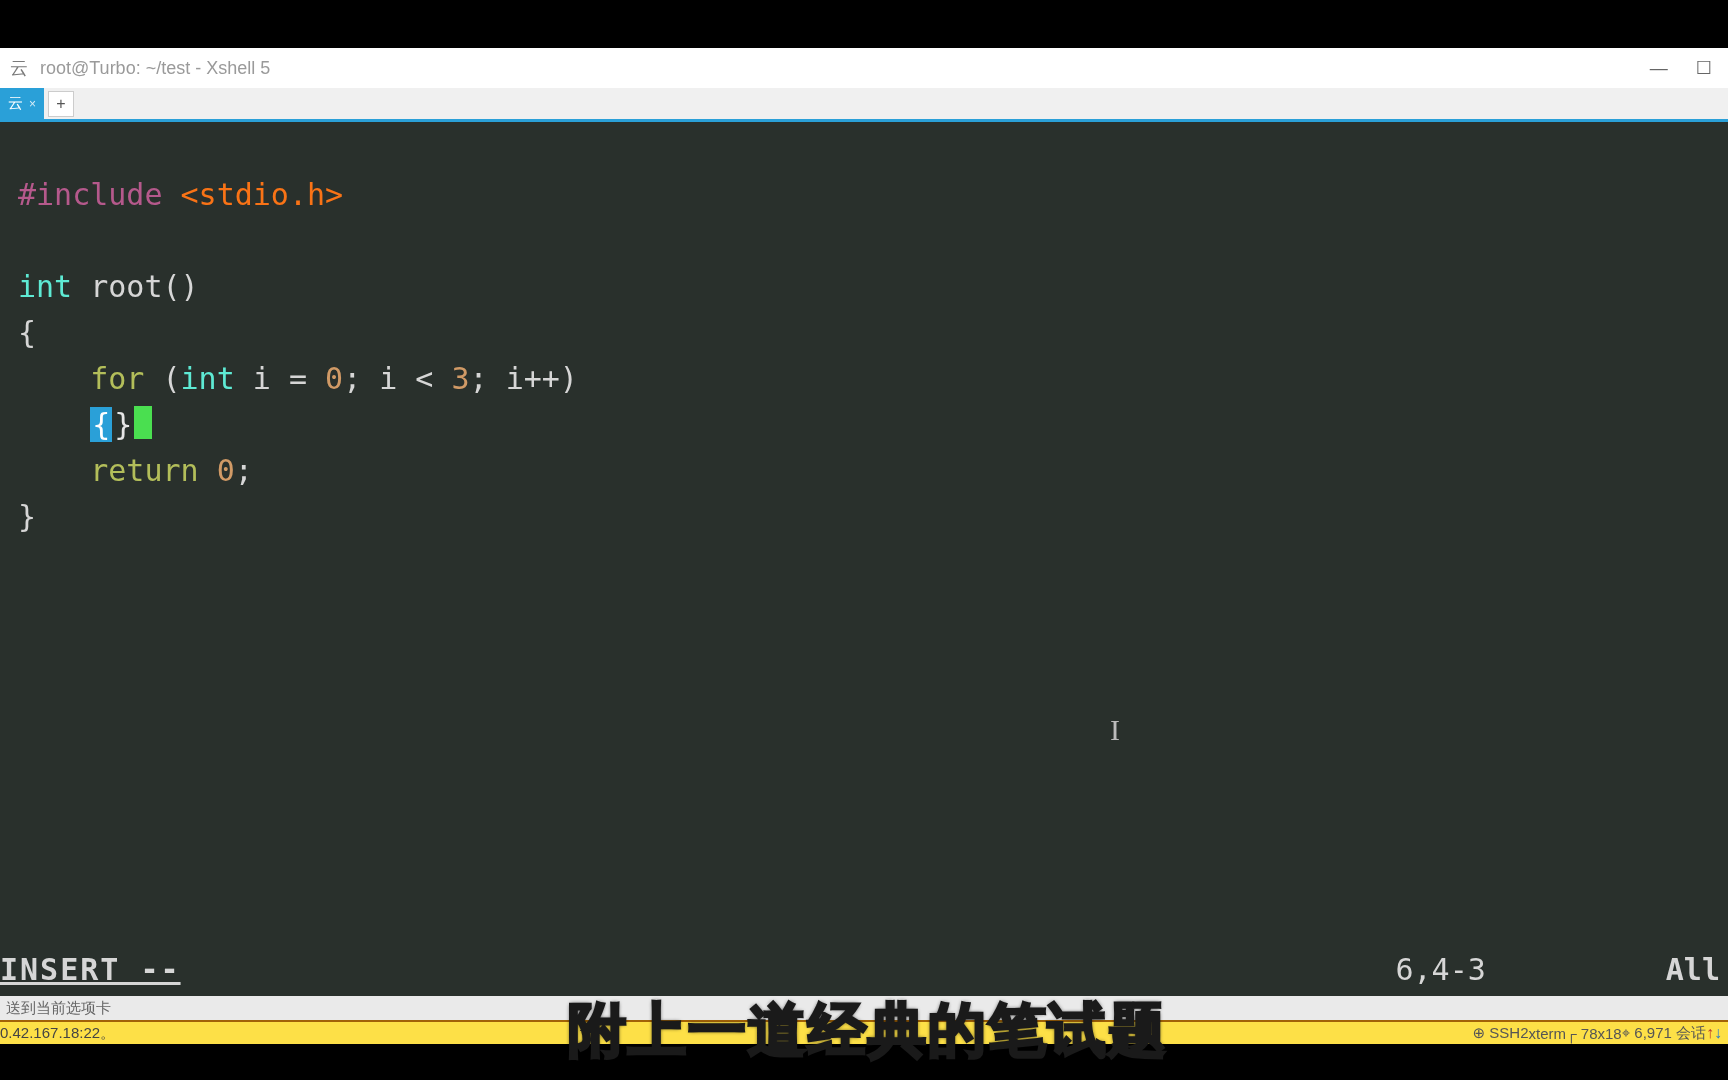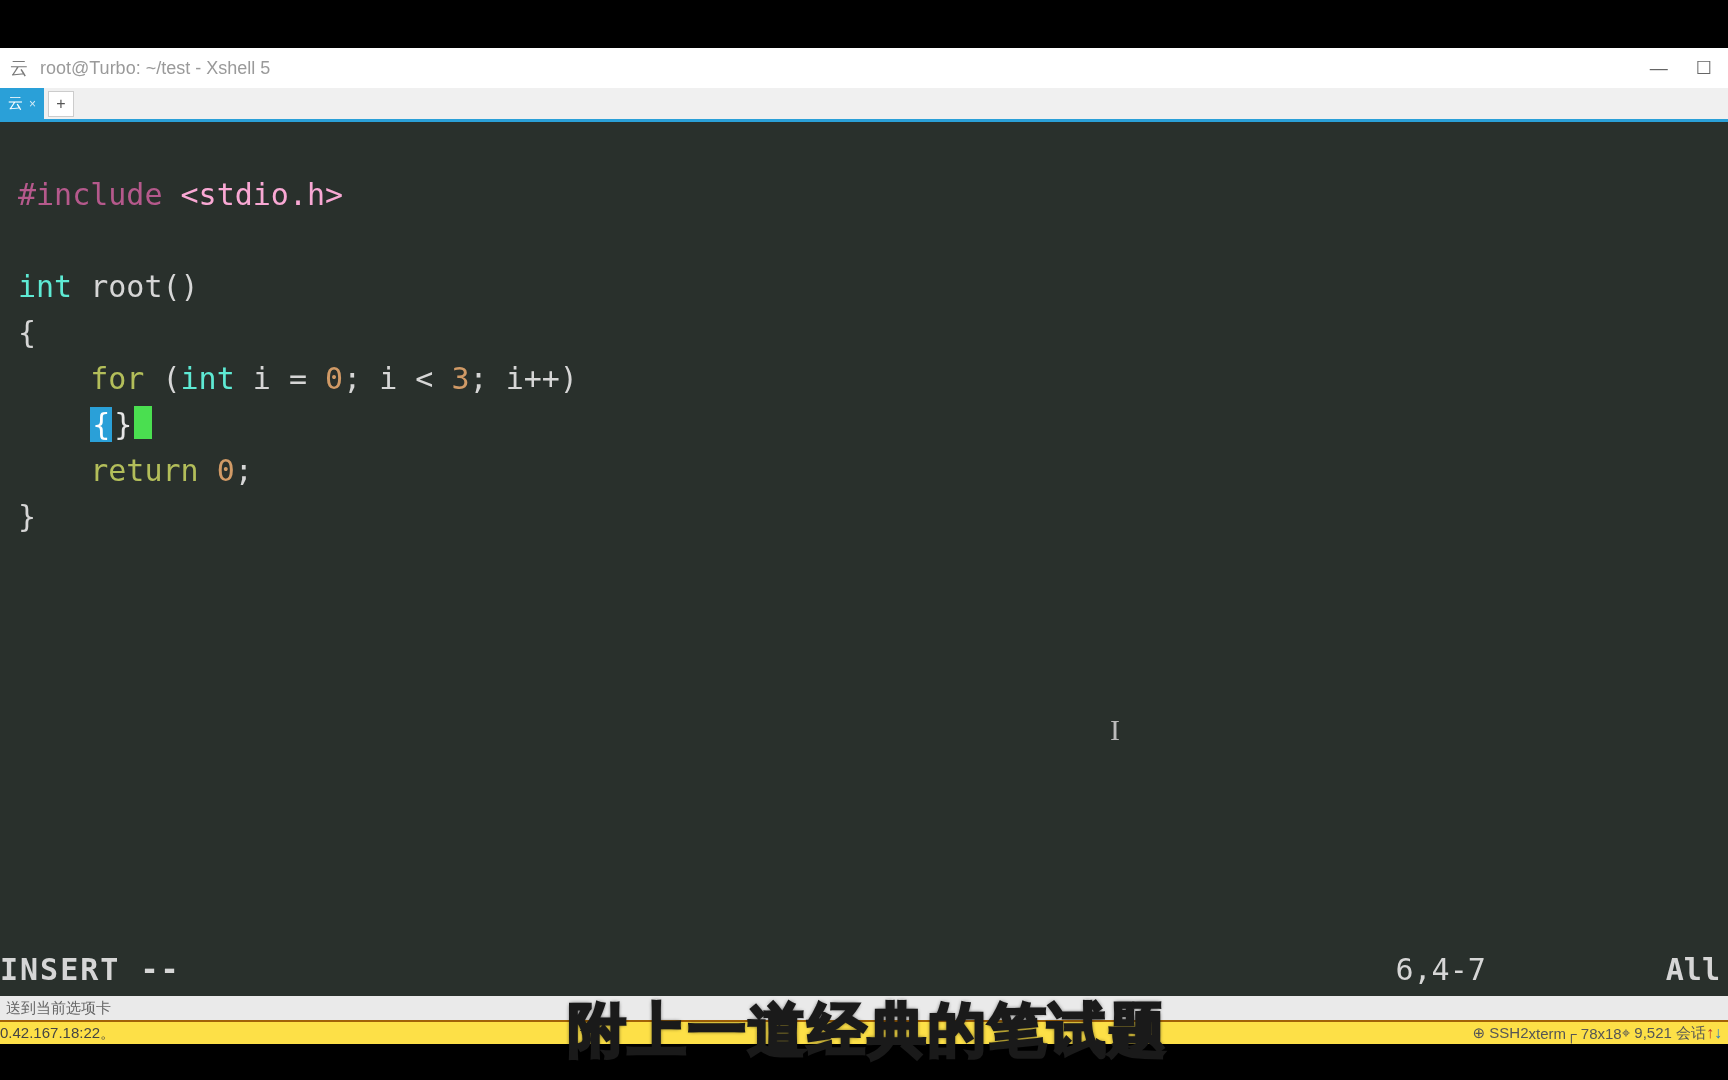--- a/index.html
+++ b/index.html
@@ -90,21 +90,21 @@
       height: 874px;
       font-family: "Consolas","DejaVu Sans Mono",monospace;
       font-size: 30px;
       line-height: 46px;
       color: #d6d6d6;
       padding: 4px 0 0 18px;
       position: relative;
       white-space: pre;
     }
     .tok-pp   { color: #b5598c; }
-    .tok-inc  { color: #f9a8d4; }
+    .tok-inc  { color: #f97316; }
     .tok-kw   { color: #b3be5a; }
     .tok-type { color: #5eead4; }
     .tok-fn   { color: #d6d6d6; }
     .tok-num  { color: #d19a66; }
     .tok-punc { color: #d6d6d6; }
     .brace-open  { background:#2aa0d8; color:#fff; padding:0 2px; }
     .brace-close { color:#e6e6e6; padding:0 2px; }
     .cursor-block { background:#4adf50; display:inline-block; width:0.6em; height:1.1em; transform:translateY(4px); }
     .ibeam {
       position: absolute;
@@ -123,21 +123,21 @@
       width: 100%;
       height: 50px;
       display: flex;
       align-items: center;
       color: #d6d6d6;
       font-family: "Consolas","DejaVu Sans Mono",monospace;
       font-size: 30px;
       font-weight: bold;
       padding: 0 4px 2px 0;
     }
-    .vim-statusbar .mode { letter-spacing: 2px; }
+    .vim-statusbar .mode { letter-spacing: 2px; text-decoration: underline; }
     .vim-statusbar .sp { flex:1; }
     .vim-statusbar .pos { margin-right: 180px; font-weight: normal; }
     .vim-statusbar .all { margin-right: 4px; }
     .appstatus {
       width: 100%;
       height: 24px;
       background: #eaeaea;
       color: #666;
       font-size: 15px;
       display: flex;
@@ -216,36 +216,36 @@
 <span class="tok-type">int</span> <span class="tok-fn">root</span><span class="tok-punc">()</span>
 <span class="tok-punc">{</span>
 <span>    </span><span class="tok-kw">for</span><span class="tok-punc"> (</span><span class="tok-type">int</span><span class="tok-punc"> i = </span><span class="tok-num">0</span><span class="tok-punc">; i &lt; </span><span class="tok-num">3</span><span class="tok-punc">; i++)</span>
 <span>    </span><span class="brace-open">{</span><span class="brace-close">}</span><span class="cursor-block"></span>
 <span>    </span><span class="tok-kw">return</span><span> </span><span class="tok-num">0</span><span class="tok-punc">;</span>
 <span class="tok-punc">}</span>
   <div class="ibeam">I</div>
   <div class="vim-statusbar">
     <span class="mode">INSERT --</span>
     <span class="sp"></span>
-    <span class="pos">6,4-7</span>
+    <span class="pos">6,4-3</span>
     <span class="all">All</span>
   </div>
 </div>
 
 <div class="appstatus">
   <span>送到当前选项卡</span>
 </div>
 
 <div class="connbar">
   <span>0.42.167.18:22。</span>
   <div class="right">
     <span>⊕ SSH2</span>
     <span>xterm</span>
     <span>┌ 78x18</span>
-    <span>⌖ 9,52</span>
+    <span>⌖ 6,97</span>
     <span>1 会话</span>
     <span class="arrow-up">↑</span>
     <span class="arrow-dn">↓</span>
   </div>
 </div>
 
 <div class="letterbox-bottom"></div>
 
 <div class="subtitle">附上一道经典的笔试题</div>
 

